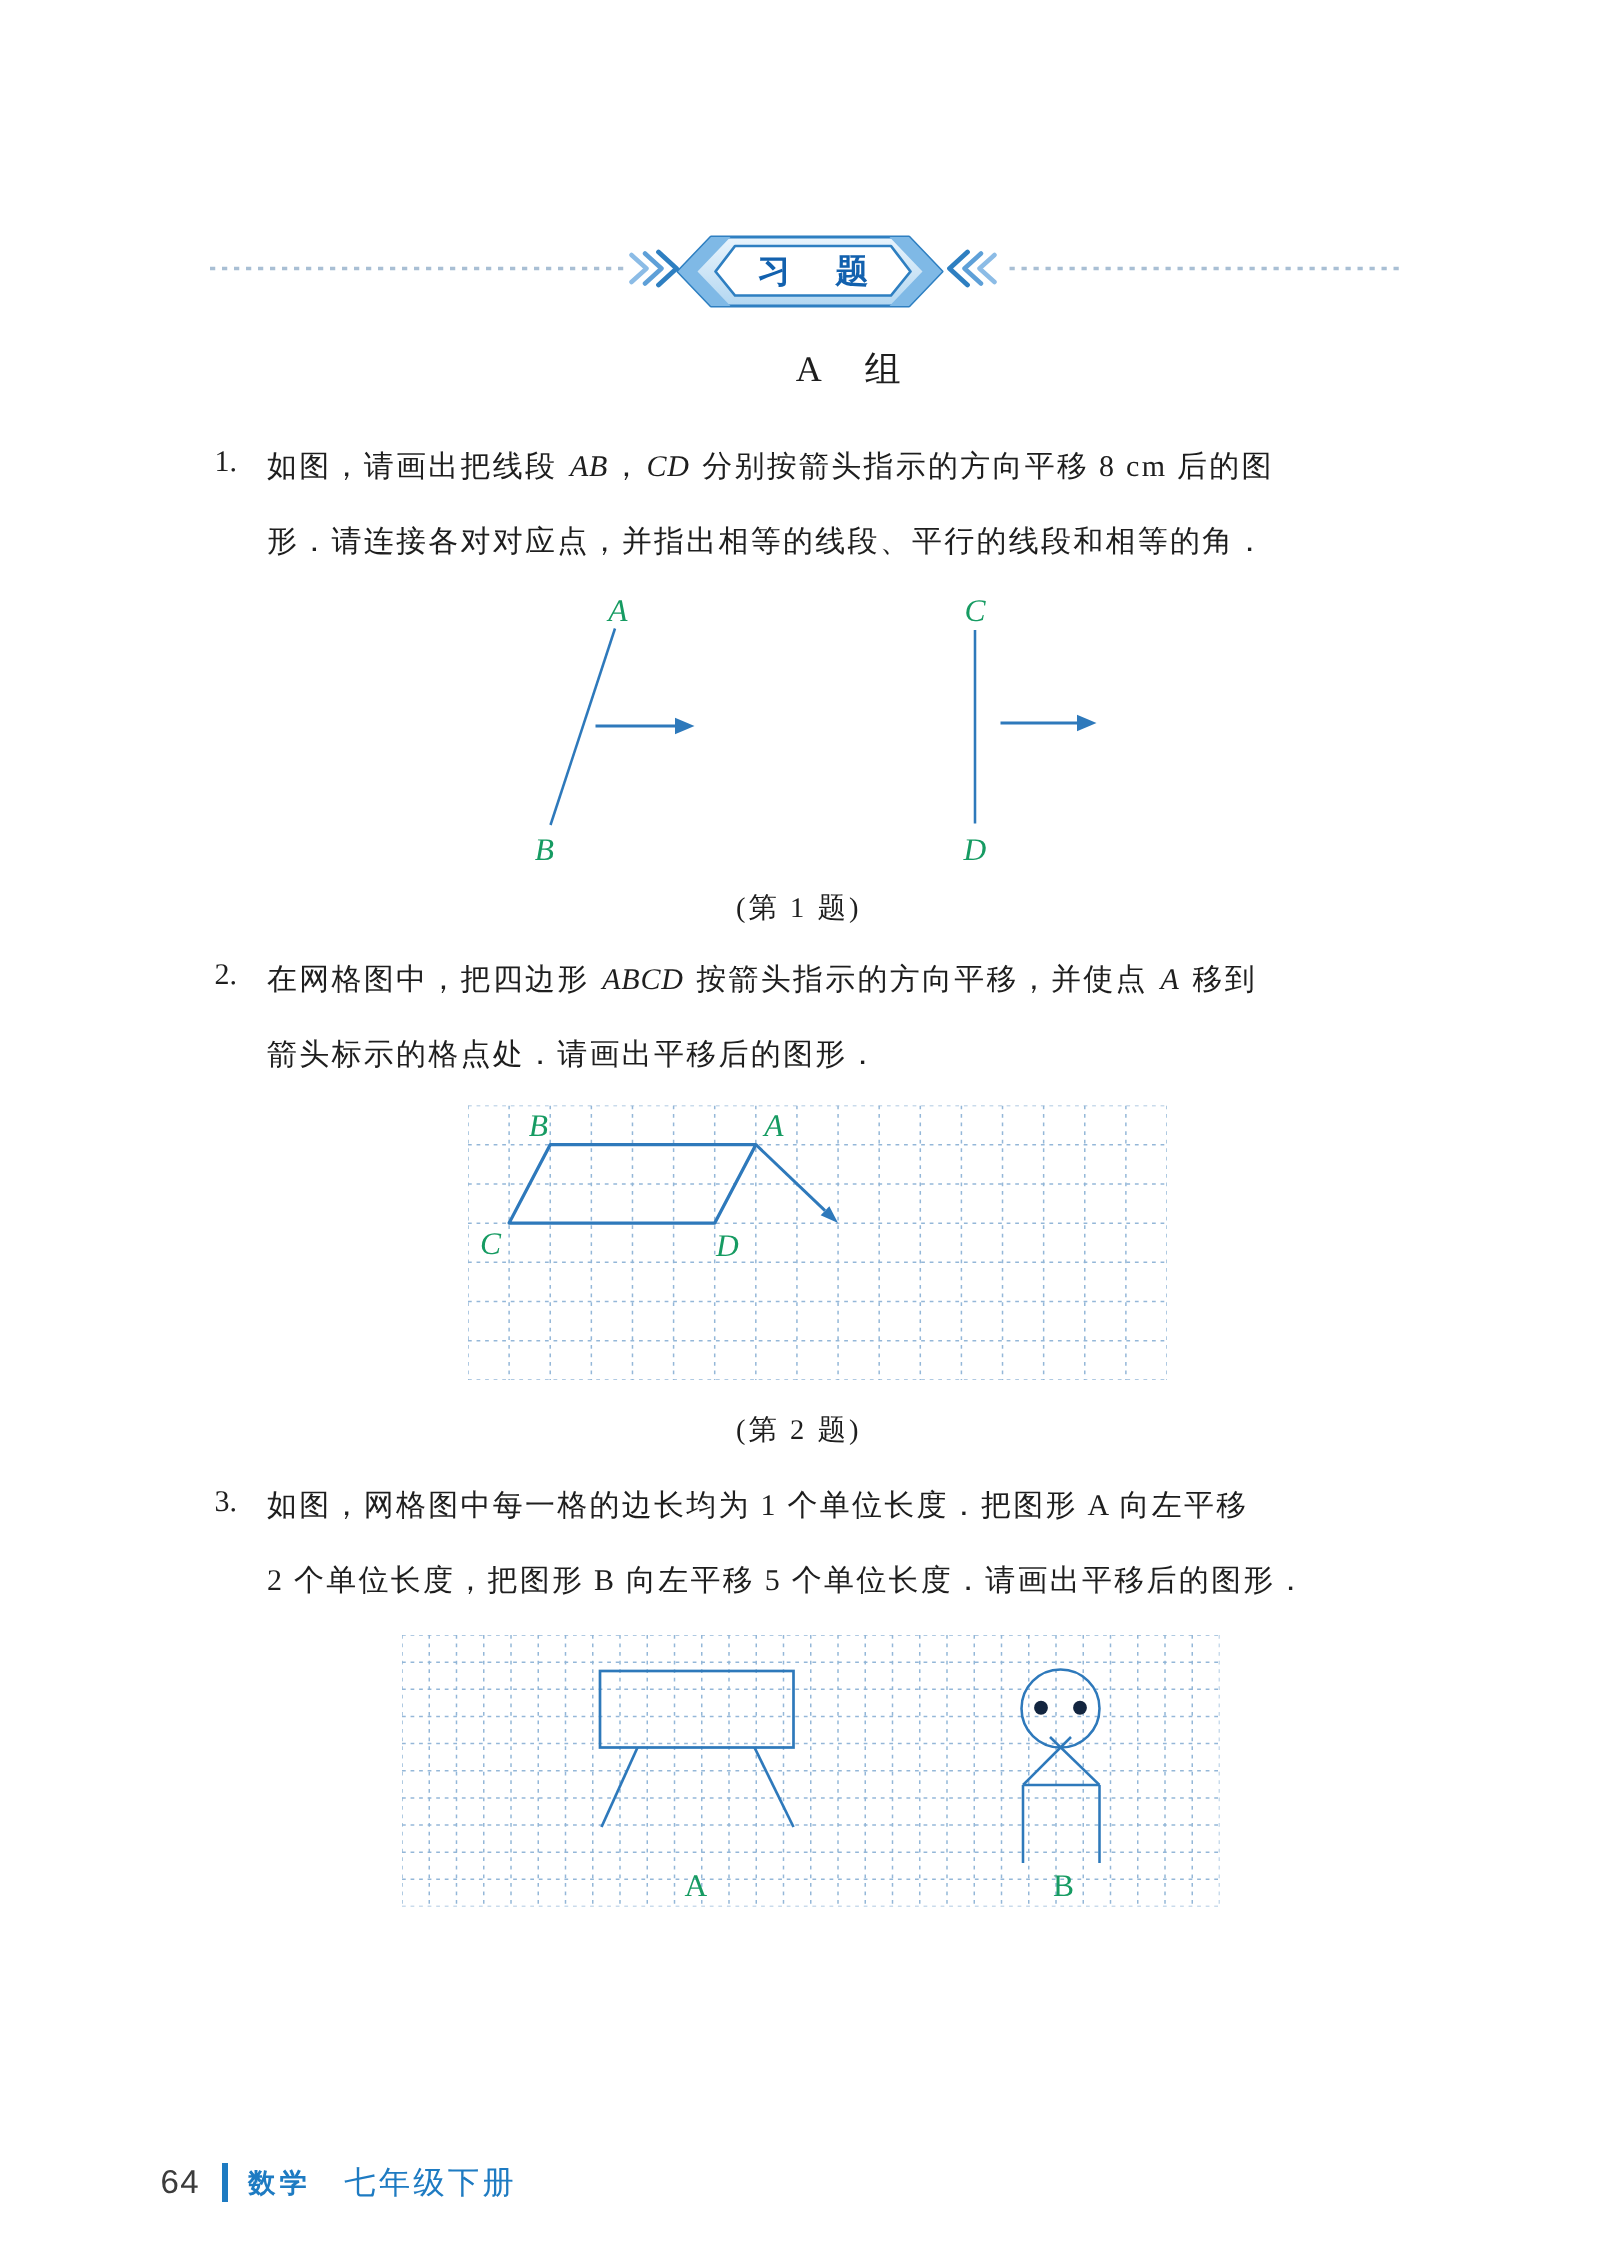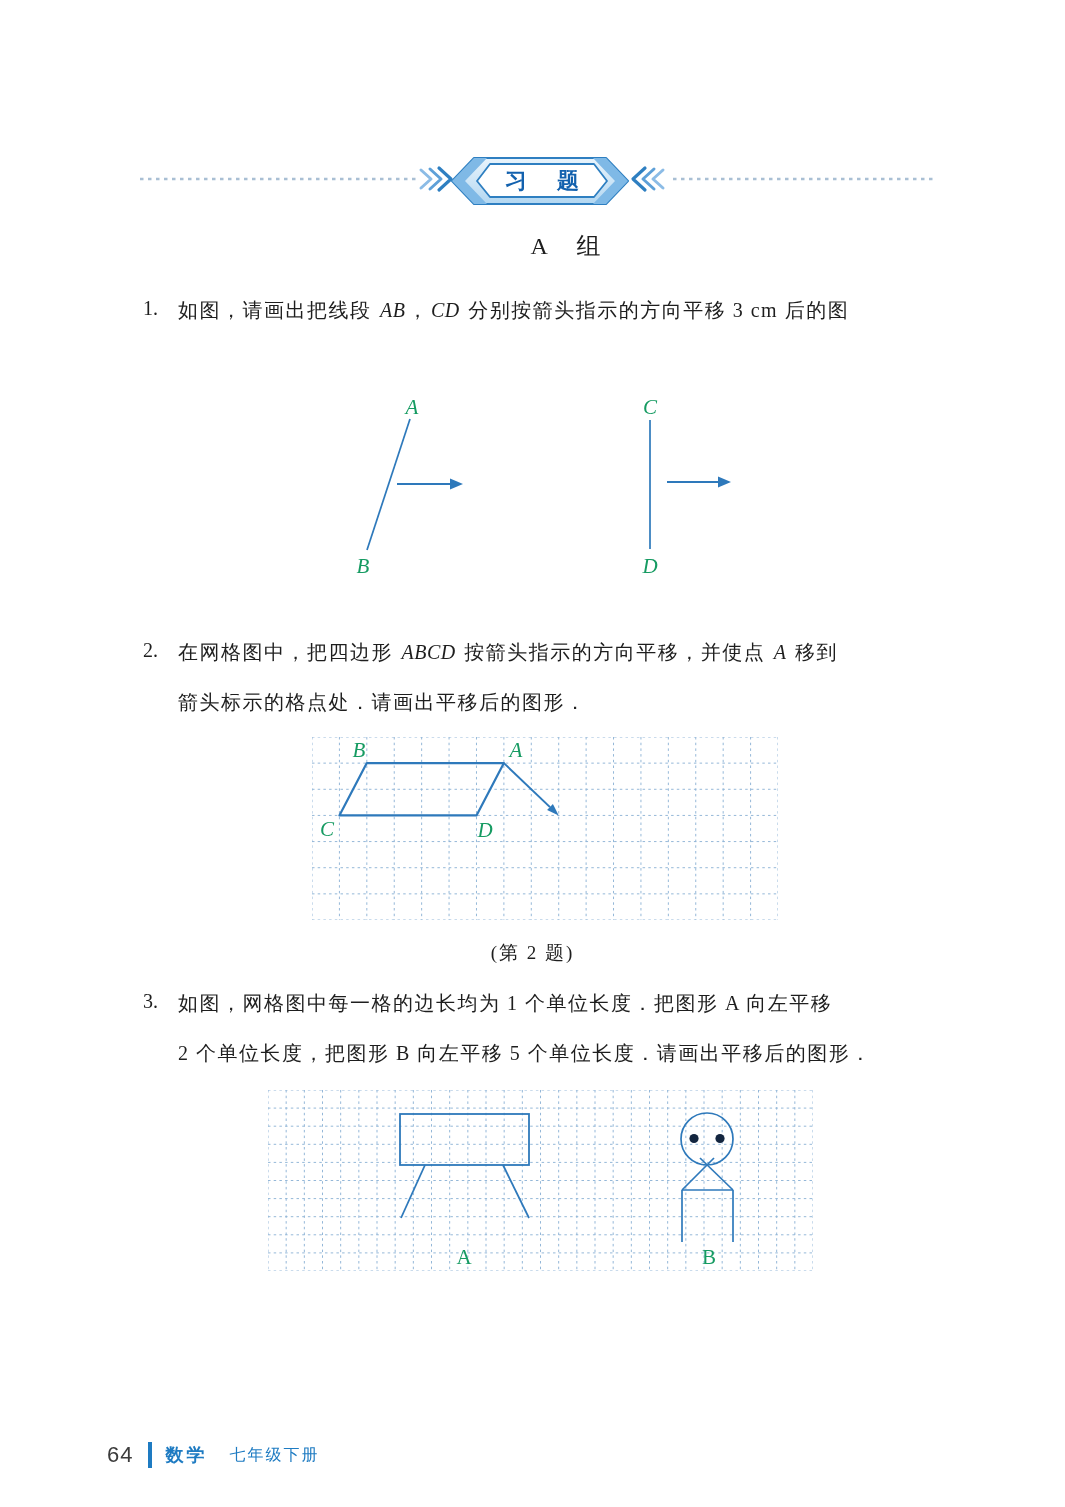--- a/index.html
+++ b/index.html
@@ -50,21 +50,21 @@
   
   .footer {
     position:absolute; left:107px; top:1399px; height:30px;
     display:flex; align-items:center;
     font-family:"Liberation Sans","DejaVu Sans",sans-serif;
     margin-top:39px;
   }
   .footer .pageno { font-size:22px; color:#3c3c3c; letter-spacing:1px; }
   .footer .fbar { width:4px; height:26px; background:#1E7BC2; margin:0 13px 0 15px; }
   .footer .fsubject { font-size:18px; color:#1E7BC2; font-weight:bold; letter-spacing:3px; }
-  .footer .fvolume { font-size:16px; color:#1E7BC2; letter-spacing:2px; margin-left:22px; }
+  .footer .fvolume { font-size:21px; color:#1E7BC2; letter-spacing:2px; margin-left:22px; }
 </style>
 </head>
 <body>
 
 <div class="abs" style="left:0;top:2px;width:935px;height:1507px;">
 
   <svg class="abs" style="left:113px;top:149px;" width="840" height="60" viewBox="0 0 840 60">
     <defs>
       <linearGradient id="bgrad" x1="0" y1="0" x2="0" y2="1">
         <stop offset="0" stop-color="#E9F4FC"></stop>
@@ -86,39 +86,41 @@
       <polyline points="532,17 520,28 532,39" stroke="#2E7FC1" stroke-width="3.2"></polyline>
       <polyline points="541,18 530,28 541,38" stroke="#5EA0D8" stroke-width="3"></polyline>
       <polyline points="550,19 540,28 550,37" stroke="#8CBCE6" stroke-width="3"></polyline>
     </g>
     <line x1="560" y1="28" x2="822" y2="28" stroke="#A9BFD4" stroke-width="2.4" stroke-dasharray="3.5 4.5"></line>
   </svg>
 
   <div class="section-title">A 组</div>
 
   <div class="prob-num" style="top:295px">1.</div>
-  <div class="prob-line" style="top:295px"><span>如图，请画出把线段 </span><span class="var">AB</span><span>，</span><span class="var">CD</span><span> 分别按箭头指示的方向平移 3 cm 后的图</span></div>
+  <div class="prob-line" style="top:295px"><span>如图，请画出把线段 </span><span class="var">AB</span><span>，</span><span class="var">CD</span><span> 分别按箭头指示的方向平移 8 cm 后的图</span></div>
+  <div class="prob-line" style="top:345px"><span>形．请连接各对对应点，并指出相等的线段、平行的线段和相等的角．</span></div>
 
   <svg class="abs" style="left:300px;top:390px;" width="470" height="200" viewBox="0 0 470 200">
     <text x="112" y="22" text-anchor="middle" class="pt-label">A</text>
     <line x1="110" y1="27" x2="67" y2="158" class="fig-stroke" stroke-width="1.7"></line>
     <text x="63" y="181" text-anchor="middle" class="pt-label">B</text>
     <g>
       <line x1="97" y1="92" x2="151" y2="92" class="fig-stroke" stroke-width="2"></line>
       <polygon points="150,86.5 163,92 150,97.5" class="fig-fill"></polygon>
     </g>
     <text x="350" y="22" text-anchor="middle" class="pt-label">C</text>
     <line x1="350" y1="28" x2="350" y2="157" class="fig-stroke" stroke-width="1.7"></line>
     <text x="350" y="181" text-anchor="middle" class="pt-label">D</text>
     <g>
       <line x1="367" y1="90" x2="419" y2="90" class="fig-stroke" stroke-width="2"></line>
       <polygon points="418,84.5 431,90 418,95.5" class="fig-fill"></polygon>
     </g>
   </svg>
 
+  <div class="caption" style="top:590px">(第 1 题)</div>
 
   <div class="prob-num" style="top:637px">2.</div>
   <div class="prob-line" style="top:687px"><span>箭头标示的格点处．请画出平移后的图形．</span></div>
   <div class="prob-line" style="top:637px"><span>在网格图中，把四边形 </span><span class="var">ABCD</span><span> 按箭头指示的方向平移，并使点 </span><span class="var">A</span><span> 移到</span></div>
 
   <svg class="abs" style="left:312px;top:735px;" width="466" height="183" viewBox="0 0 466 183">
     <g class="grid-layer">
         <line x1="0.00" y1="0" x2="0.00" y2="183"></line>
         <line x1="27.41" y1="0" x2="27.41" y2="183"></line>
         <line x1="54.82" y1="0" x2="54.82" y2="183"></line>

